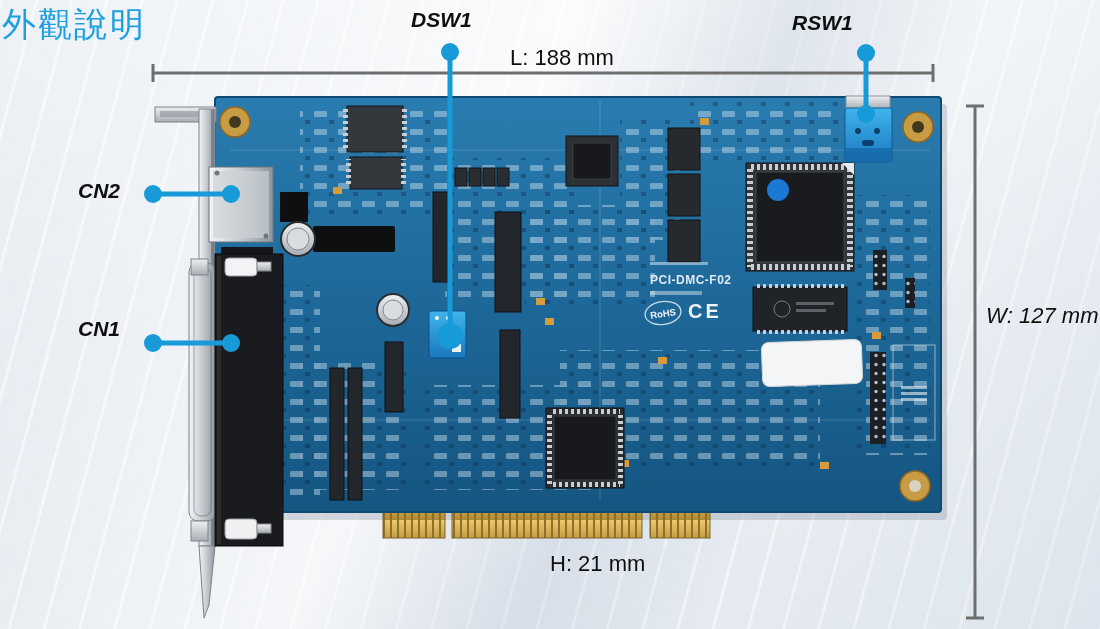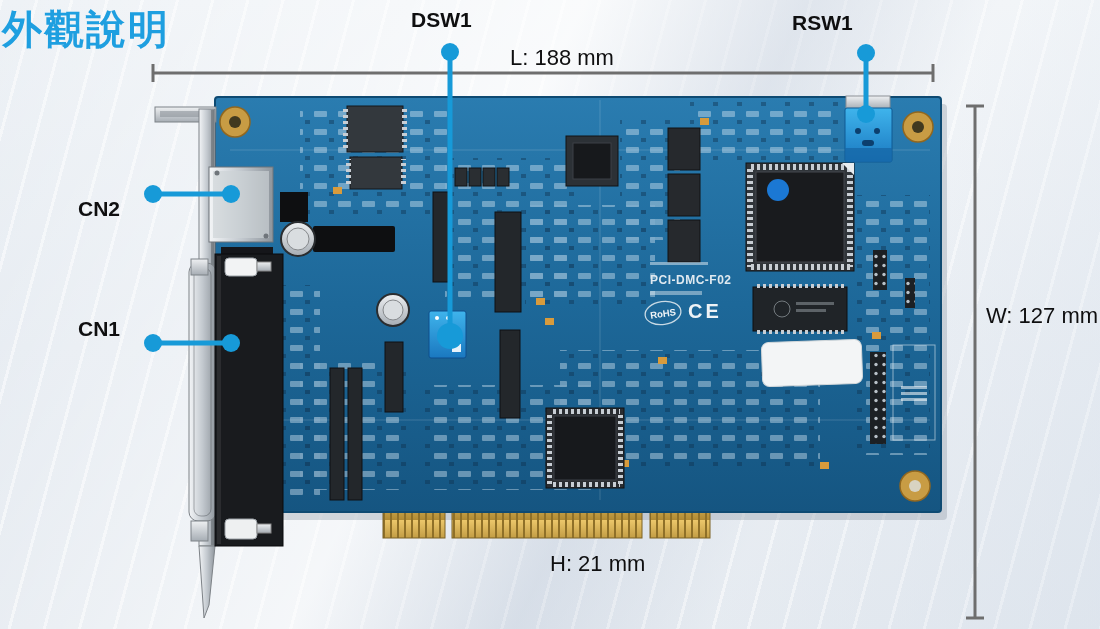--- a/index.html
+++ b/index.html
@@ -6,29 +6,29 @@
   body{width:1100px;height:629px;overflow:hidden;font-family:"Liberation Sans",sans-serif;}
   .stage{
     position:relative;width:1100px;height:629px;
     background:
       linear-gradient(115deg, rgba(255,255,255,0) 0%, rgba(255,255,255,.7) 42%, rgba(206,214,226,.45) 58%, rgba(255,255,255,.25) 72%, rgba(222,229,238,.5) 100%),
       repeating-linear-gradient(105deg, rgba(255,255,255,.5) 0 3px, rgba(214,222,232,0) 3px 34px),
       linear-gradient(180deg,#eef2f6 0%,#e3e9f0 55%,#dde4ec 100%);
   }
   .art{position:absolute;left:0;top:0;}
   .txt{position:absolute;color:#0f0f10;white-space:nowrap;}
-  .title{left:2px;top:2px;font-size:40px;font-weight:bold;color:#1e9fe0;letter-spacing:2px;}
-  .callout-label{font-size:21px;font-weight:bold;}
+  .title{left:2px;top:2px;font-size:34px;font-weight:normal;color:#1e9fe0;letter-spacing:2px;}
+  .callout-label{font-size:21px;font-weight:bold;font-style:italic;}
   .dim-label{font-size:22px;}
   .lbl-dsw1{left:411px;top:8px;}
   .lbl-rsw1{left:792px;top:11px;}
-  .lbl-cn2{left:78px;top:179px;margin-top:18px;}
+  .lbl-cn2{left:78px;top:179px;}
   .lbl-cn1{left:78px;top:317px;}
   .lbl-len{left:510px;top:45px;}
-  .lbl-wid{left:986px;top:303px;}
+  .lbl-wid{left:986px;top:303px;font-style:italic;}
   .lbl-hei{left:550px;top:551px;}
   .sk{font-family:"Liberation Sans",sans-serif;}
 </style>
 </head>
 <body>
 
 <div class="stage">
 
   <svg class="art" width="1100" height="629" viewBox="0 0 1100 629">
     <defs>

